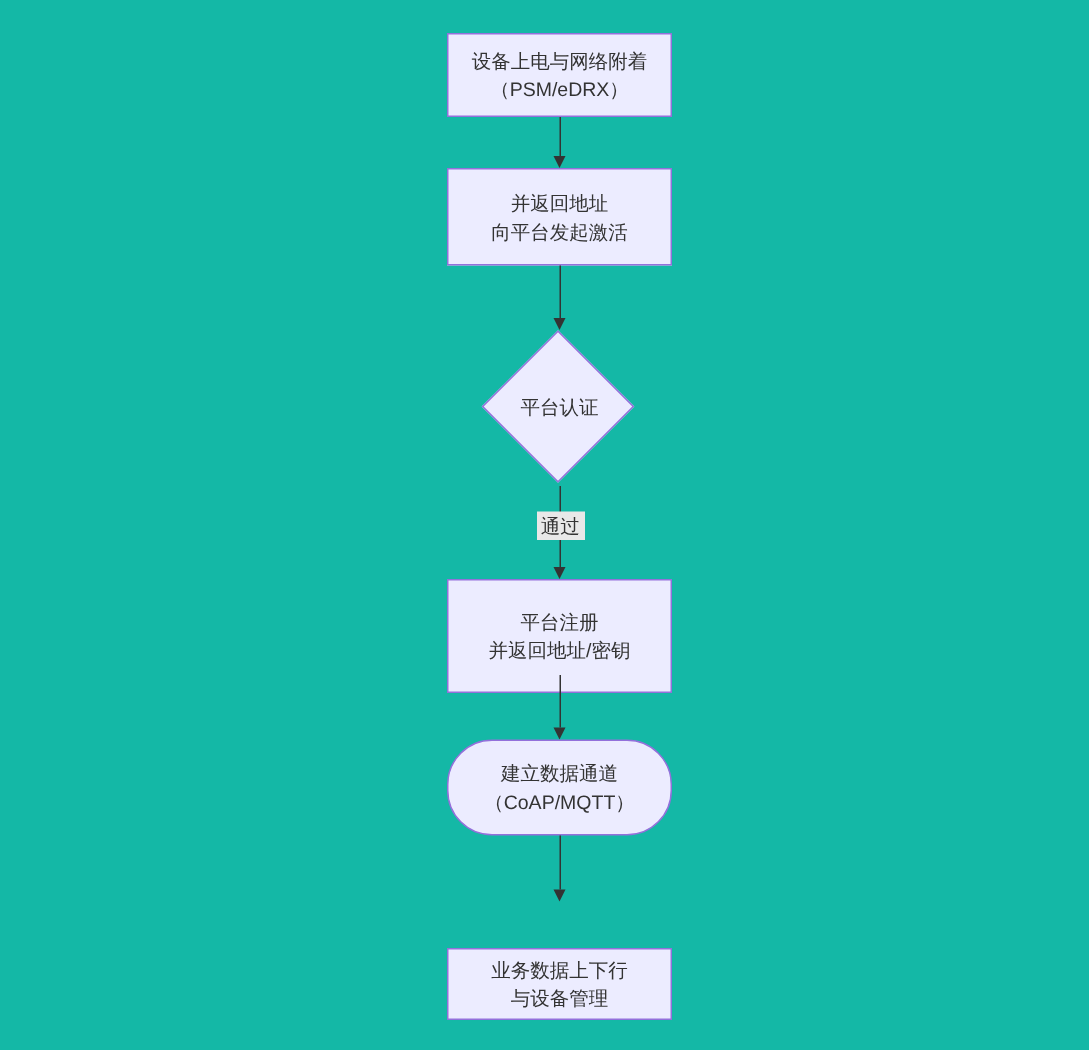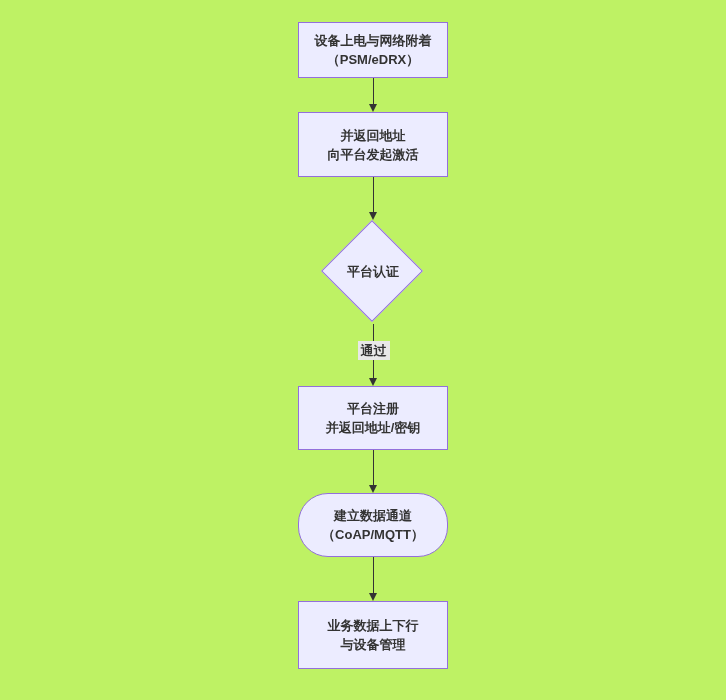--- a/index.html
+++ b/index.html
@@ -5,23 +5,22 @@
   html, body {
     margin: 0;
     padding: 0;
     background: #ffffff;
     font-family: "Liberation Sans", "DejaVu Sans", sans-serif;
   }
   .canvas {
     position: relative;
     width: 726px;
     height: 700px;
-    background: #bef264;
+    background: #14b8a6;
     overflow: hidden;
-    font-weight: bold;
   }
   .node {
     position: absolute;
     left: 298px;
     width: 150px;
     background: #ECECFF;
     border: 1px solid #9370DB;
     display: flex;
     align-items: center;
     justify-content: center;
@@ -122,32 +121,32 @@
     <div class="decision-shape"></div>
     <div class="decision-label">平台认证</div>
   </div>
 
   <div class="arrow" style="top: 324px; height: 62px;">
     <div class="shaft" style="height: 54px;"></div>
     <div class="head"></div>
     <div class="edge-label" style="top: 17px;">通过</div>
   </div>
 
-  <div class="node" style="top: 386px; height: 64px;">平台注册
+  <div class="node" style="top: 386px; height: 76px;">平台注册
 并返回地址/密钥</div>
 
   <div class="arrow" style="top: 450px; height: 43px;">
     <div class="shaft" style="height: 35px;"></div>
     <div class="head"></div>
   </div>
 
   <div class="node" style="top: 493px; height: 64px; border-radius: 30px;">建立数据通道
 （CoAP/MQTT）</div>
 
   <div class="arrow" style="top: 557px; height: 44px;">
     <div class="shaft" style="height: 36px;"></div>
     <div class="head"></div>
   </div>
 
-  <div class="node" style="top: 601px; height: 68px;">业务数据上下行
+  <div class="node" style="top: 632px; height: 48px;">业务数据上下行
 与设备管理</div>
 
 </div>
 
 </body></html>

